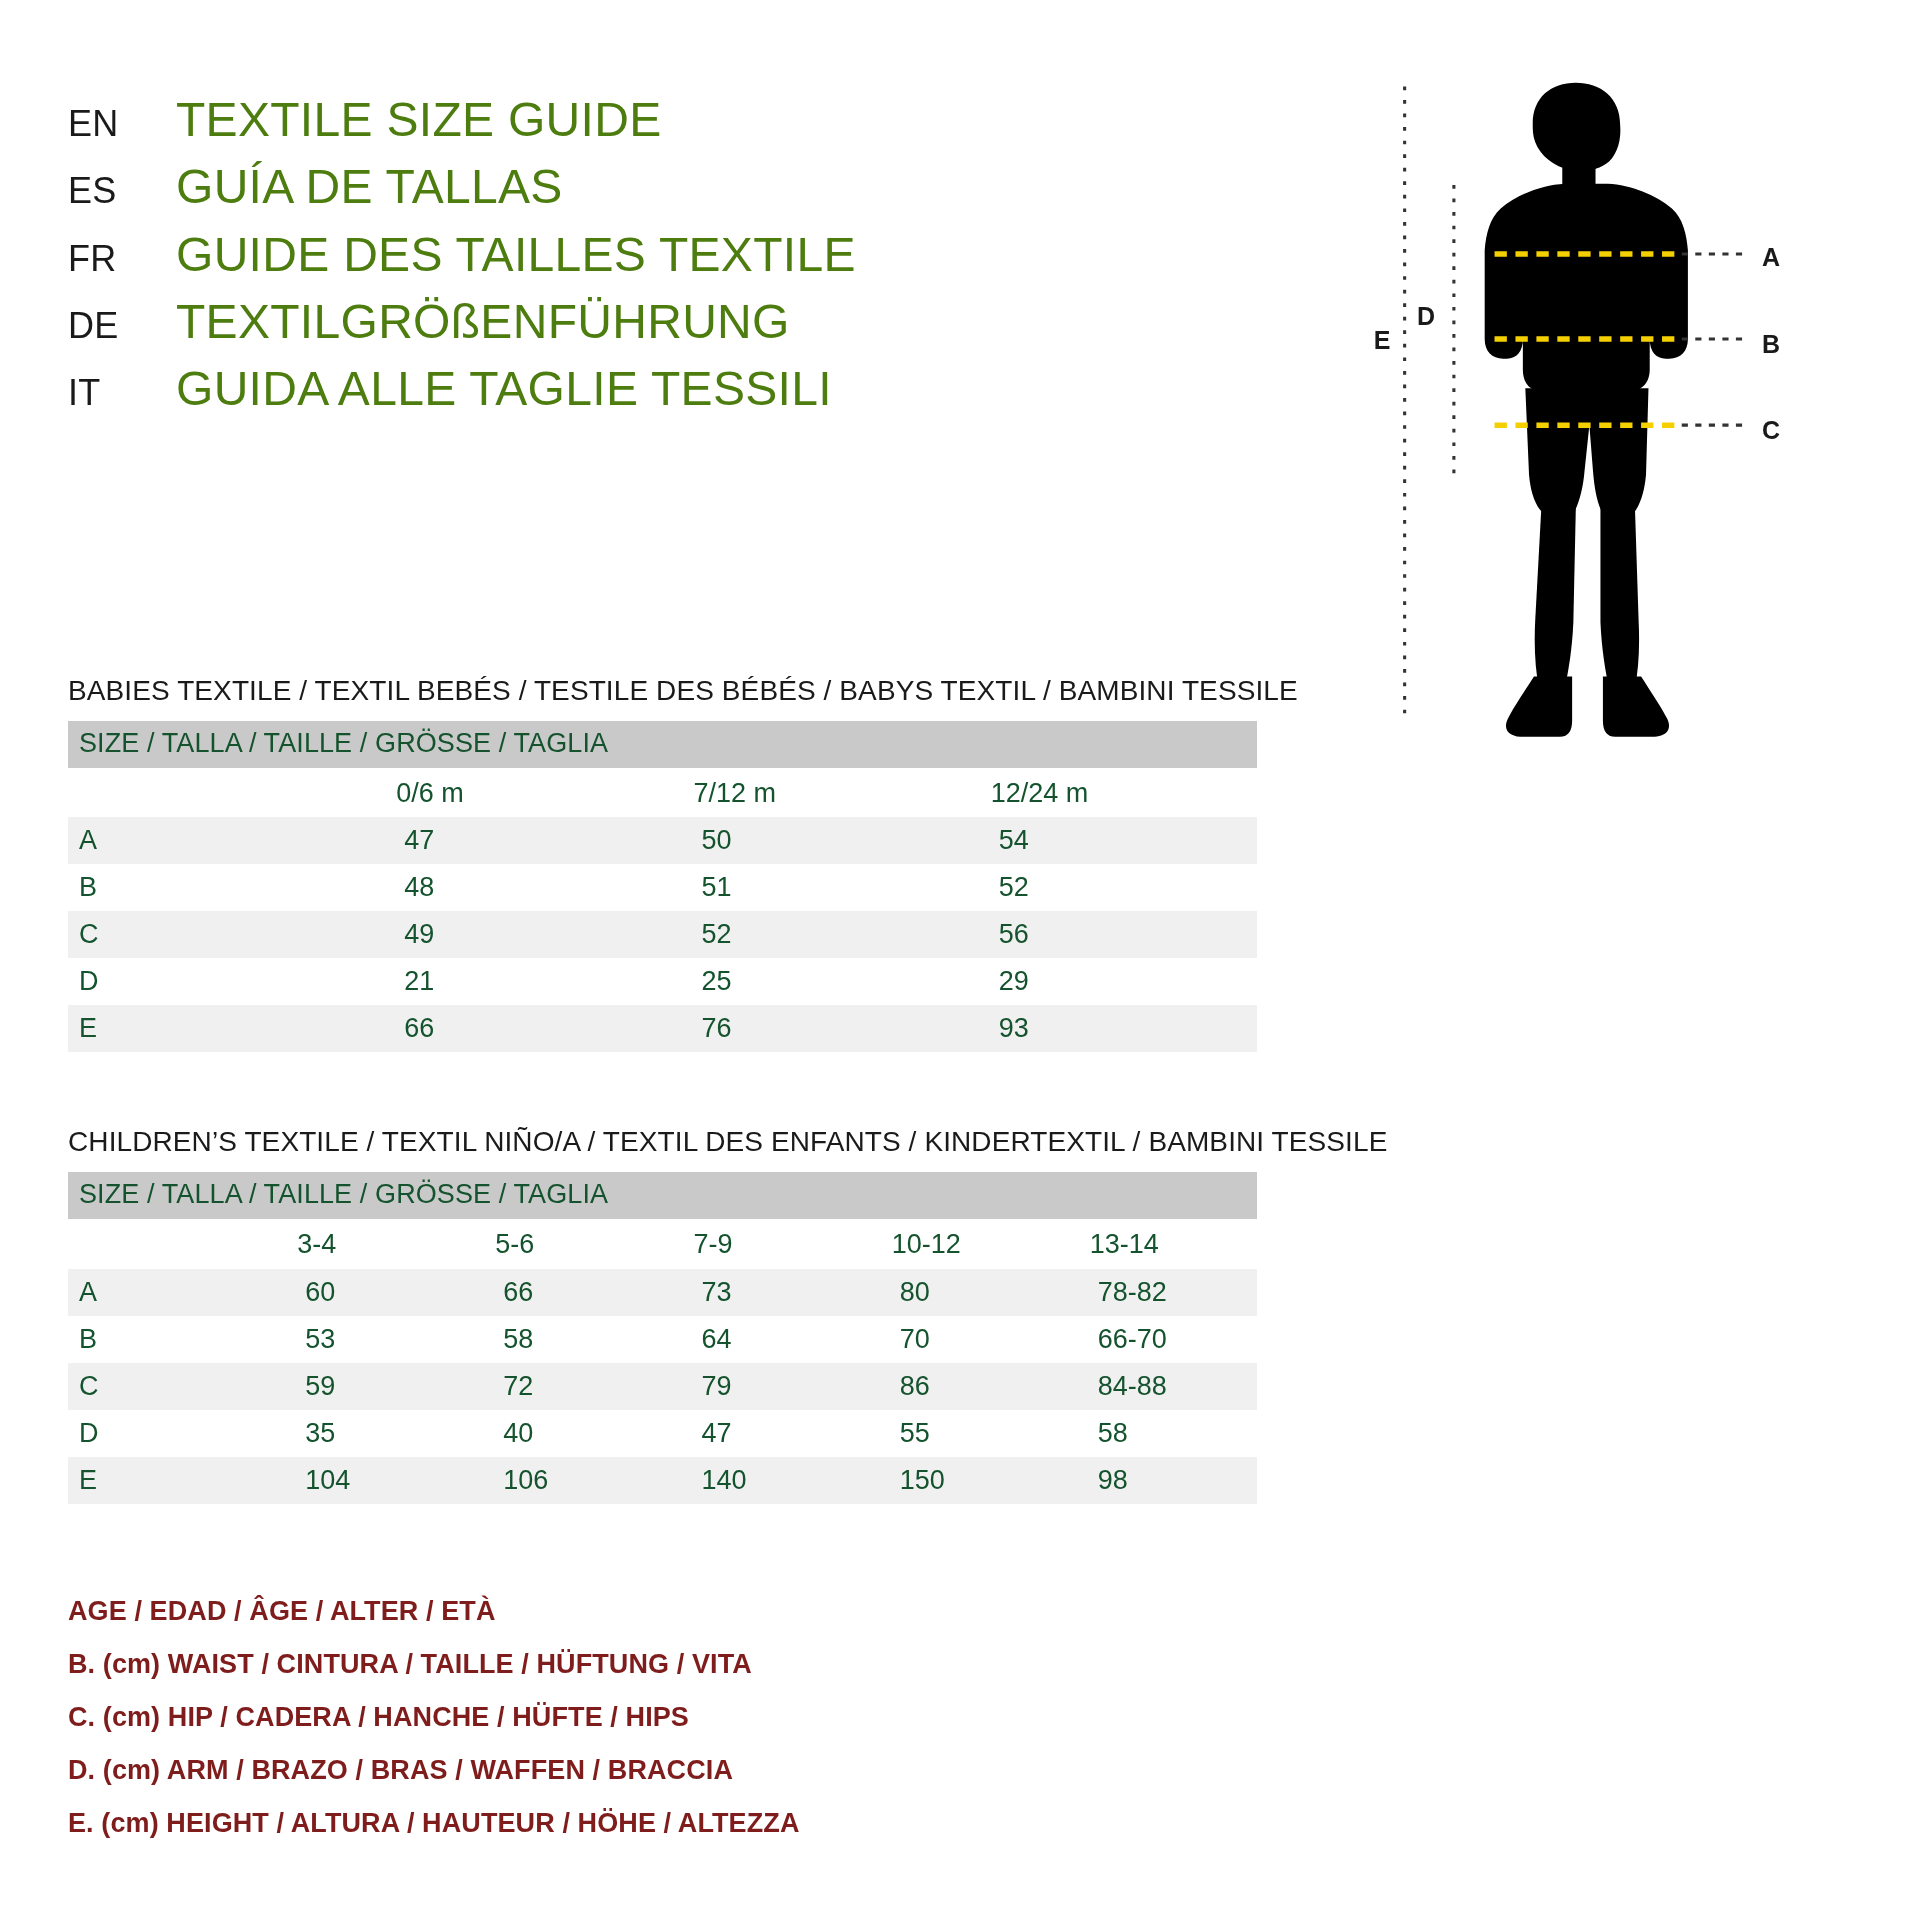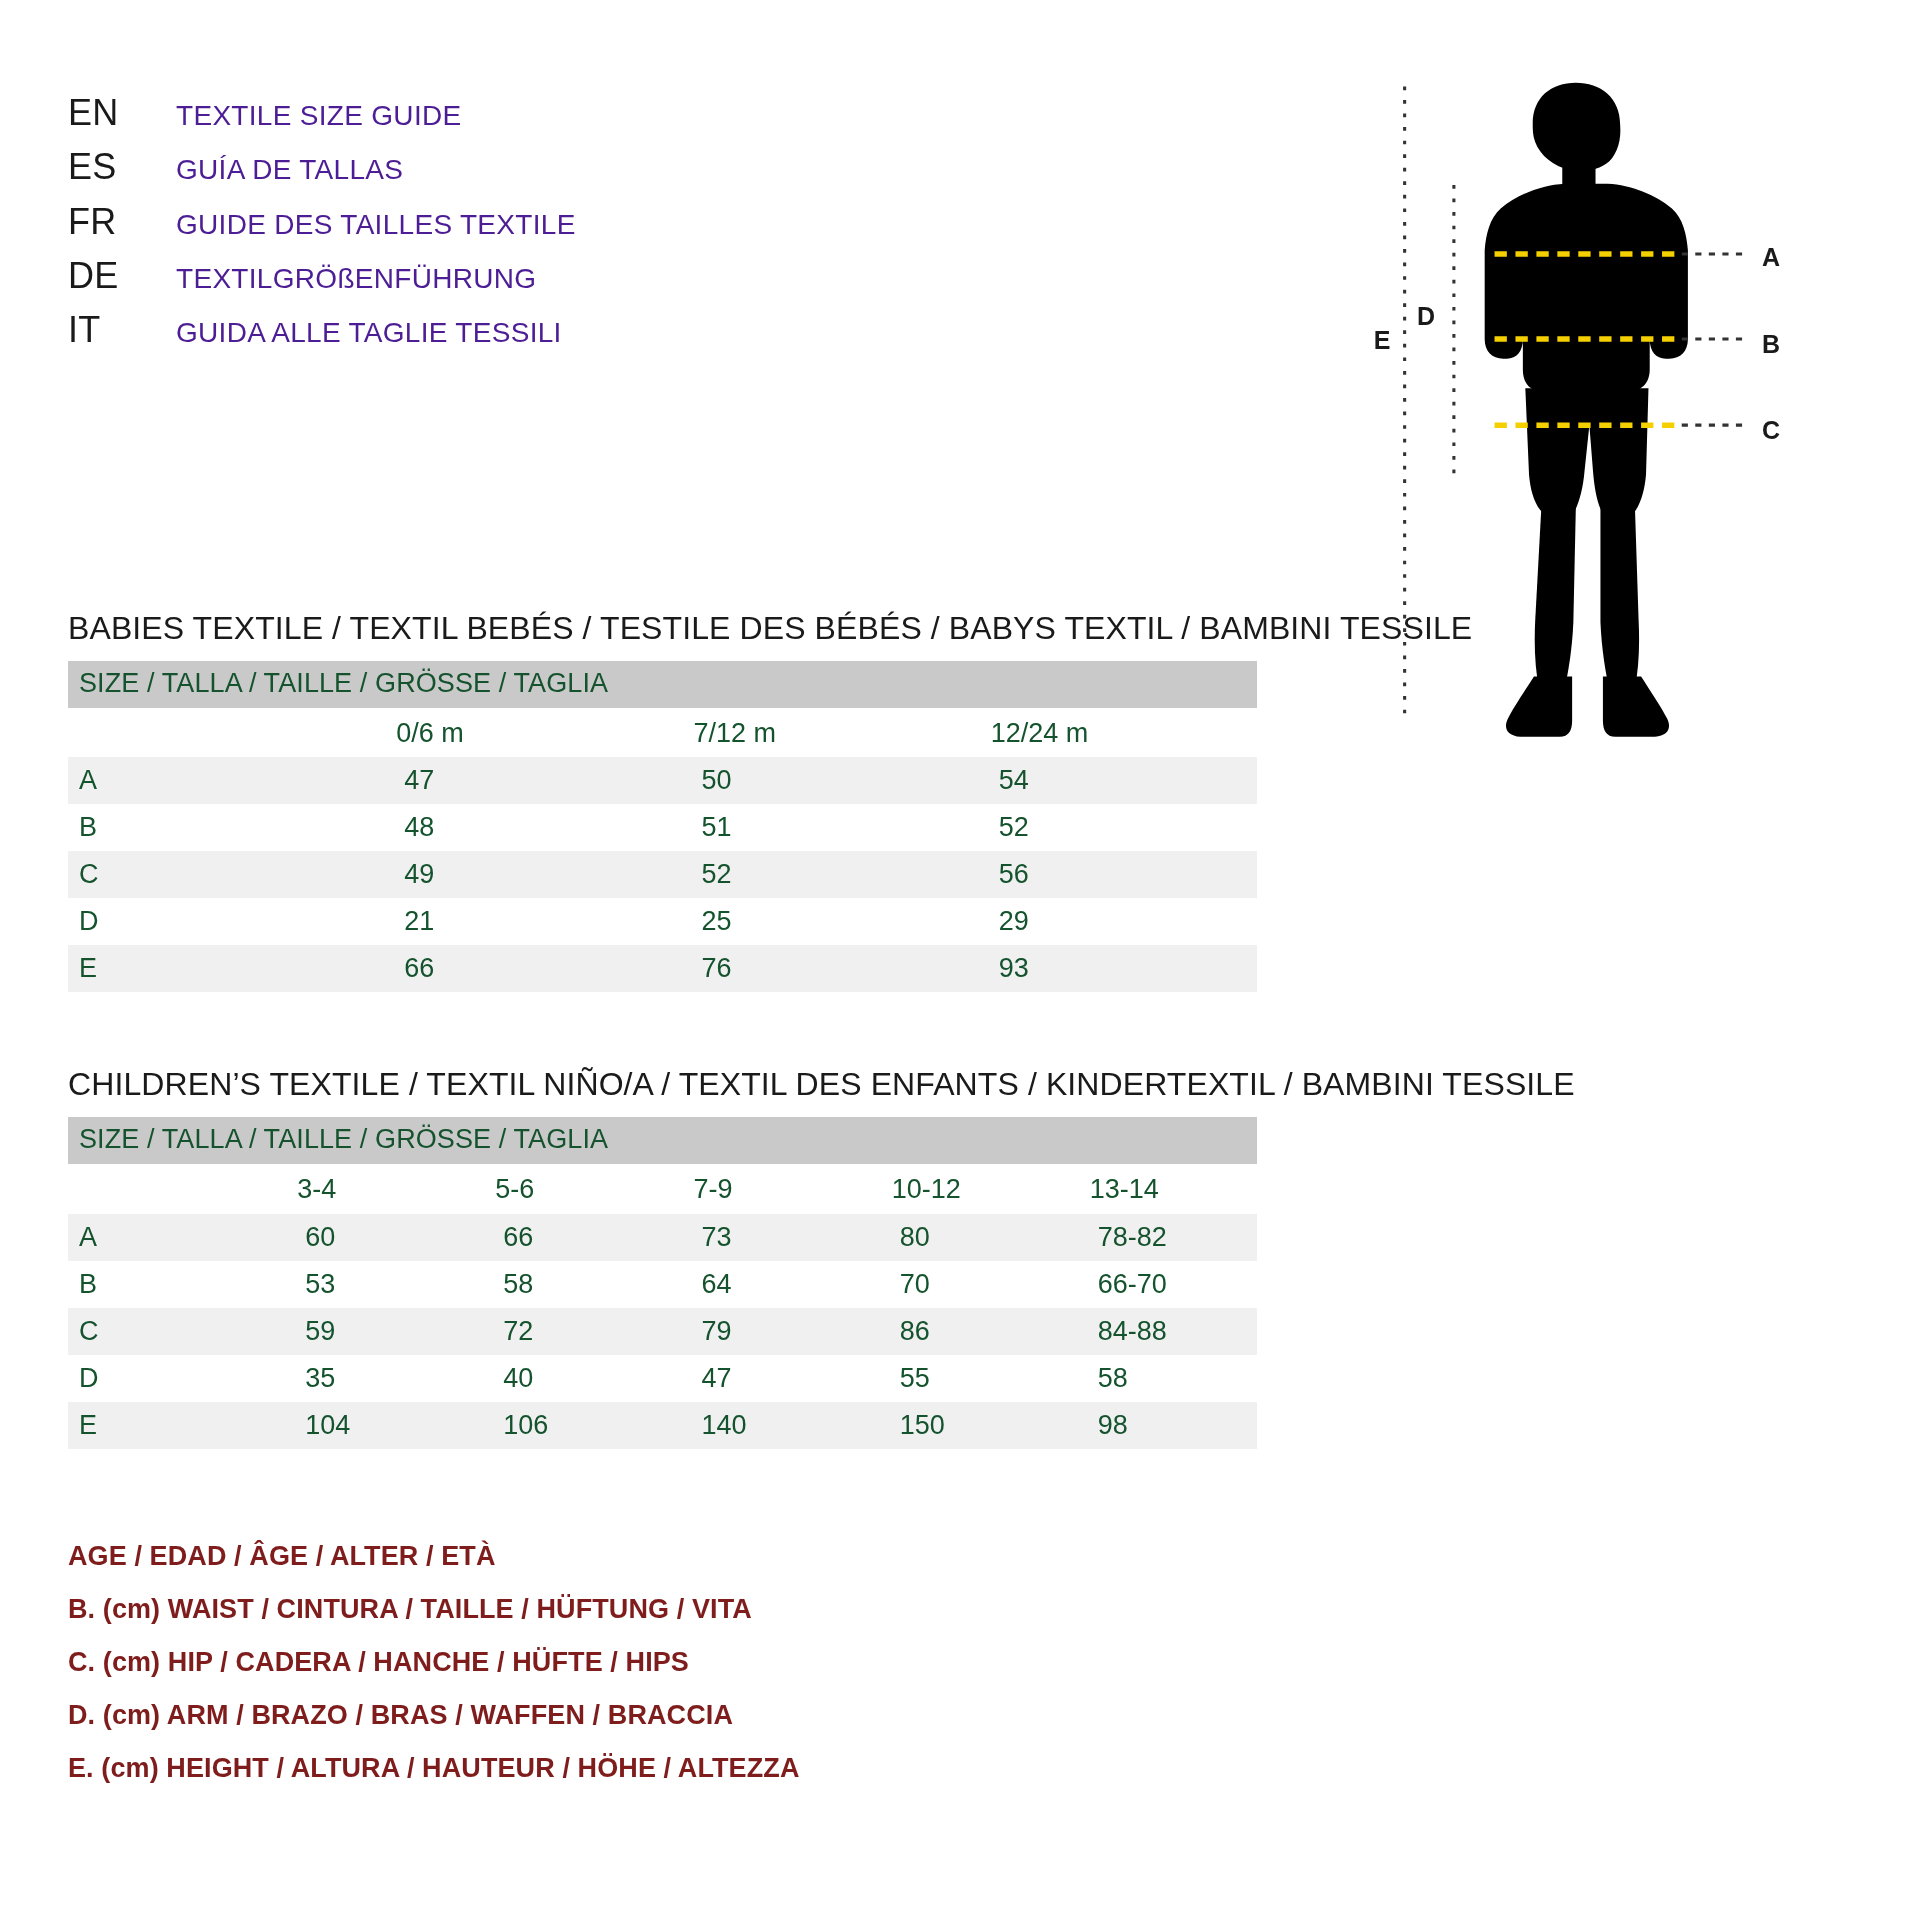--- a/index.html
+++ b/index.html
@@ -36,28 +36,28 @@
     margin-bottom: 12.3px;
   }
   .lang-code {
     width: 108px;
     flex: 0 0 108px;
     font-size: 36px;
     letter-spacing: 0.3px;
     color: #1a1a1a;
   }
   .lang-title {
+    font-size: 48px;
+    letter-spacing: 0.3px;
+    color: #4d7c0f;
+  }
+
+  
+  .section-heading {
     font-size: 28px;
-    letter-spacing: 0.3px;
-    color: #4c1d95;
-  }
-
-  
-  .section-heading {
-    font-size: 32px;
     color: #1a1a1a;
     margin: 0 0 13.6px 0;
     letter-spacing: 0.1px;
     white-space: nowrap;
   }
 
   .section-babies { margin-top: 259px; }
   .section-children { margin-top: 74px; }
 
   

